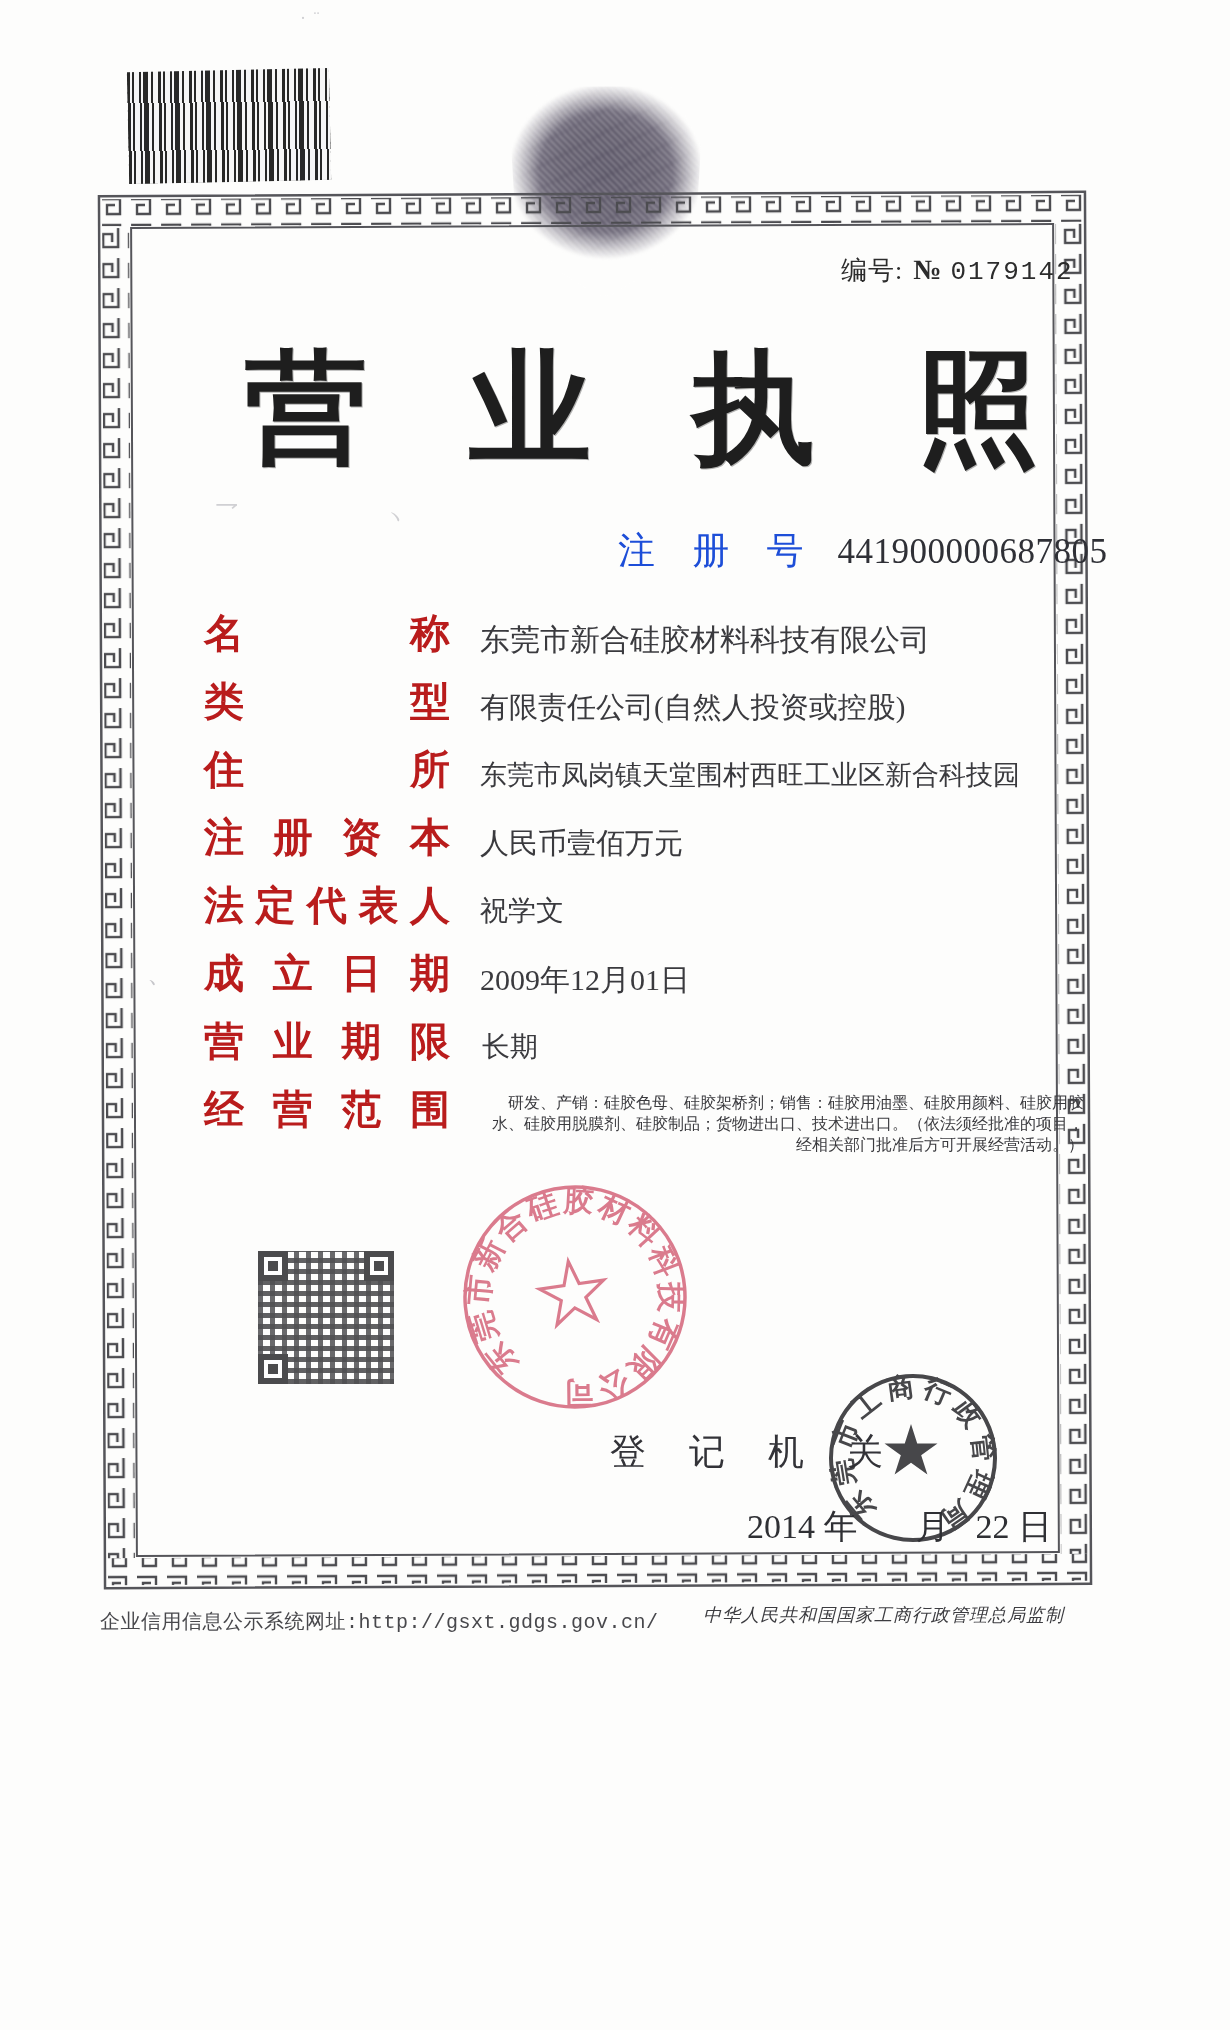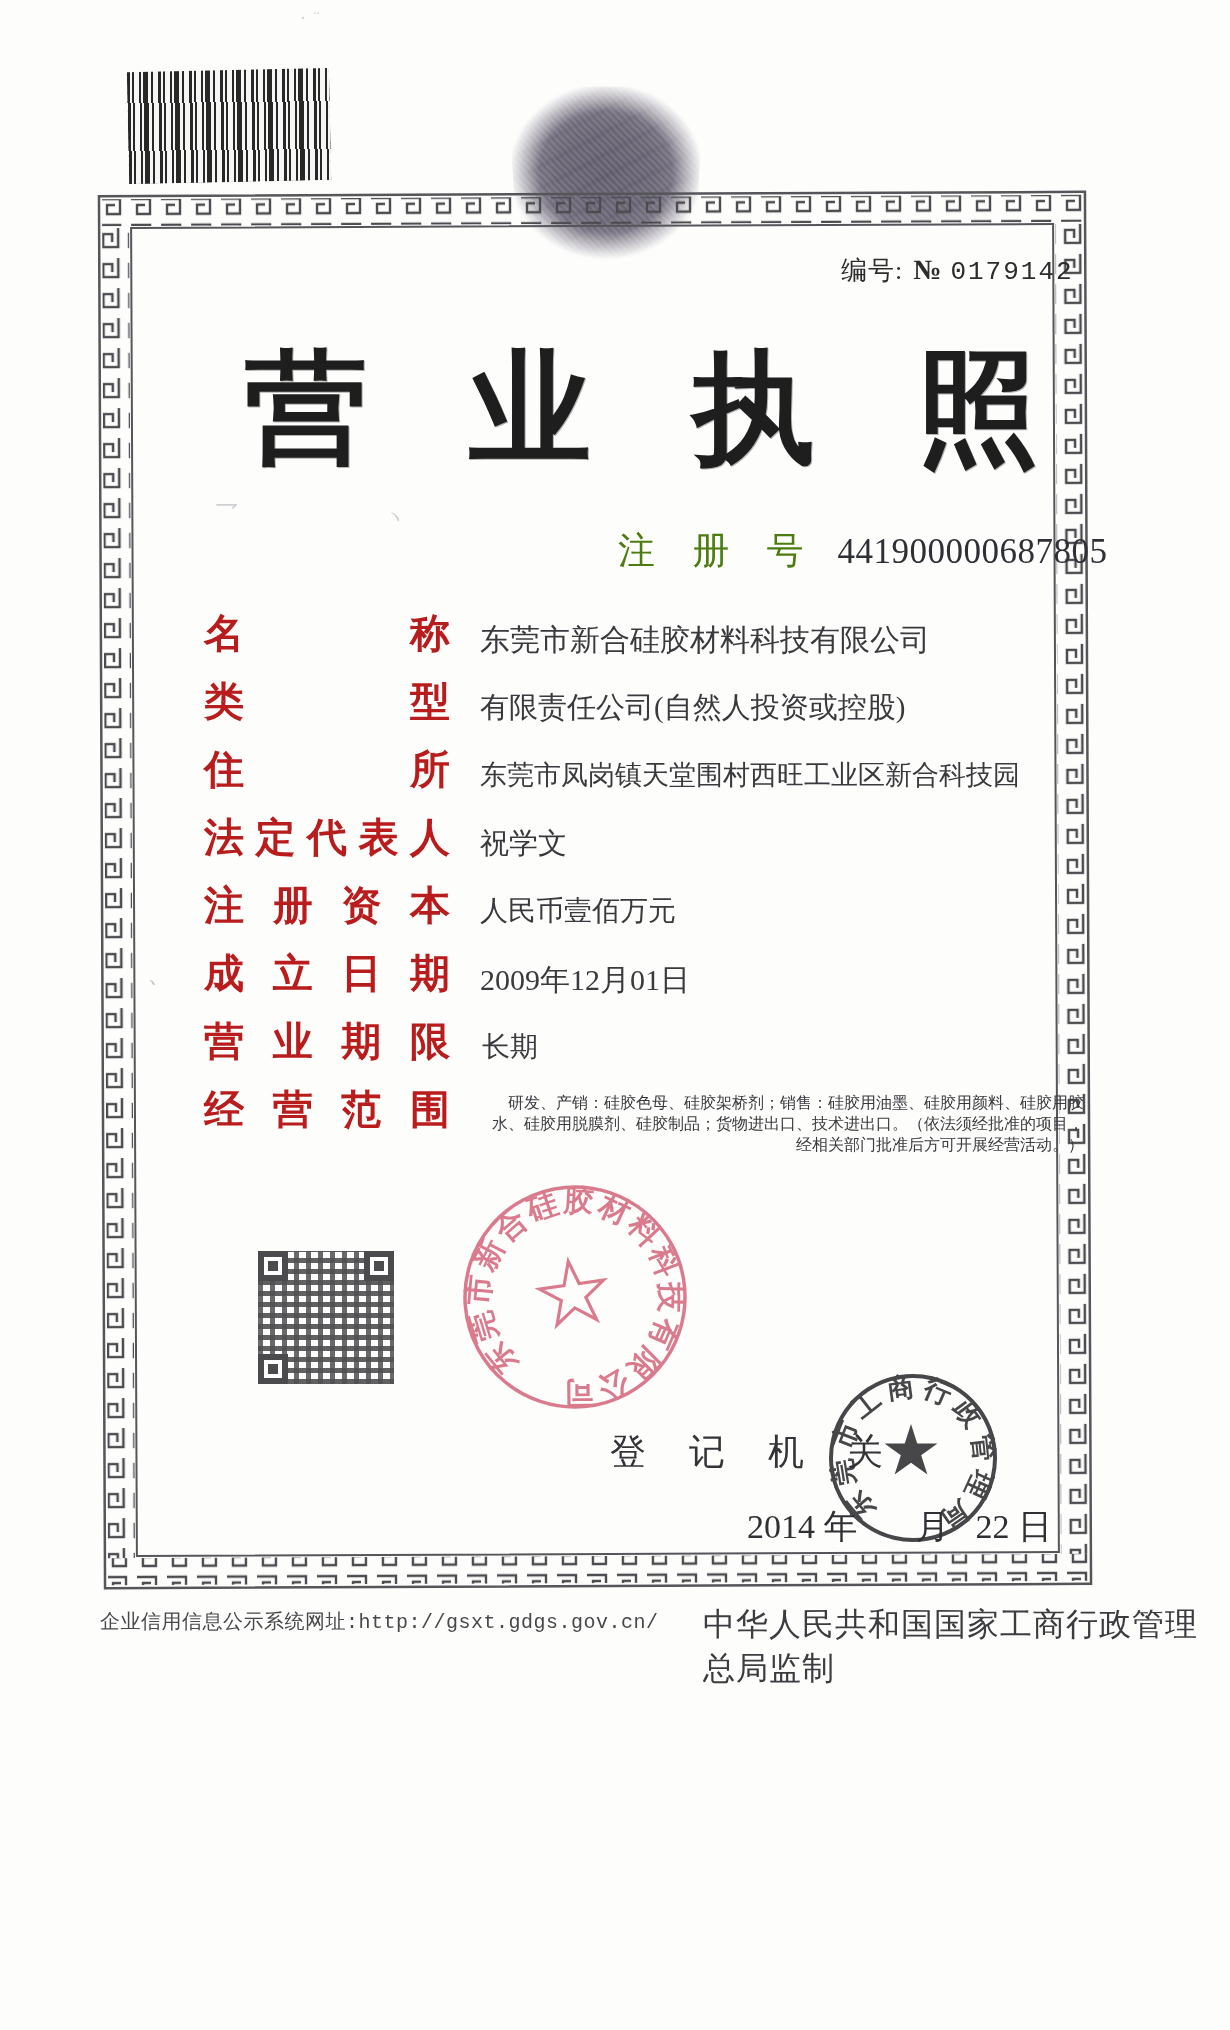--- a/index.html
+++ b/index.html
@@ -50,21 +50,21 @@
     left:245px;top:338px;width:710px;
     font-family:"Liberation Sans","DejaVu Sans",sans-serif;
     font-weight:900;font-size:122px;line-height:1.15;
     letter-spacing:34px;white-space:nowrap;color:#1e1e1e;
     text-shadow:1px 1px 0 rgba(40,40,40,.35);
     text-align:center;
   }
 
   
   .regno{left:618px;top:526px;white-space:nowrap;}
-  .regno .lbl{font-size:37px;letter-spacing:14px;color:#4d7c0f;}
+  .regno .lbl{font-size:37px;letter-spacing:14px;color:#1d4ed8;}
   .regno .val{font-size:35px;margin-left:16px;color:#2f3036;letter-spacing:0.5px;}
 
   
   .fields{left:204px;top:612px;width:880px;}
   .frow{display:flex;align-items:flex-start;min-height:68px;}
   .flabel{
     width:246px;flex:0 0 246px;
     font-size:40px;font-weight:600;color:#b91c1c;
     text-align:justify;text-align-last:justify;line-height:1.1;
   }
@@ -98,21 +98,21 @@
   .stamp-black{left:811px;top:1356px;opacity:.88;z-index:5;}
 
   
   .registrar{left:610px;top:1428px;font-size:36px;letter-spacing:17px;color:#333338;white-space:nowrap;z-index:2;}
   .regdate{left:747px;top:1504px;font-size:34px;color:#2f3034;white-space:nowrap;z-index:2;display:flex;}
   .regdate .m{margin-left:58px;}
   .regdate .d{margin-left:26px;}
 
   
   .footer-left{left:100px;top:1608px;font-size:20px;color:#48484c;font-family:"Liberation Mono","DejaVu Sans Mono",monospace;letter-spacing:0.5px;}
-  .footer-right{left:703px;top:1603px;font-size:32px;color:#3c3c40;letter-spacing:1px;}
+  .footer-right{left:703px;top:1603px;font-size:18px;color:#3c3c40;letter-spacing:1px;font-style:italic;}
 
   
   .smudge{color:#9a9aa2;opacity:.45;font-size:18px;letter-spacing:6px;}
   .sm1{left:300px;top:8px;}
   .sm2{left:216px;top:498px;font-size:22px;}
   .sm3{left:386px;top:505px;}
   .sm4{left:147px;top:956px;font-size:26px;opacity:.55;}
 </style>
 </head>
 <body>
@@ -156,26 +156,26 @@
   </div>
   <div class="frow">
     <div class="flabel">类型</div>
     <div class="fvalue">有限责任公司(自然人投资或控股)</div>
   </div>
   <div class="frow">
     <div class="flabel">住所</div>
     <div class="fvalue">东莞市凤岗镇天堂围村西旺工业区新合科技园</div>
   </div>
   <div class="frow">
+    <div class="flabel">注册资本</div>
+    <div class="fvalue">人民币壹佰万元</div>
+  </div>
+  <div class="frow">
     <div class="flabel">法定代表人</div>
     <div class="fvalue">祝学文</div>
-  </div>
-  <div class="frow">
-    <div class="flabel">注册资本</div>
-    <div class="fvalue">人民币壹佰万元</div>
   </div>
   <div class="frow">
     <div class="flabel">成立日期</div>
     <div class="fvalue">2009年12月01日</div>
   </div>
   <div class="frow">
     <div class="flabel">营业期限</div>
     <div class="fvalue">长期</div>
   </div>
   <div class="frow">

